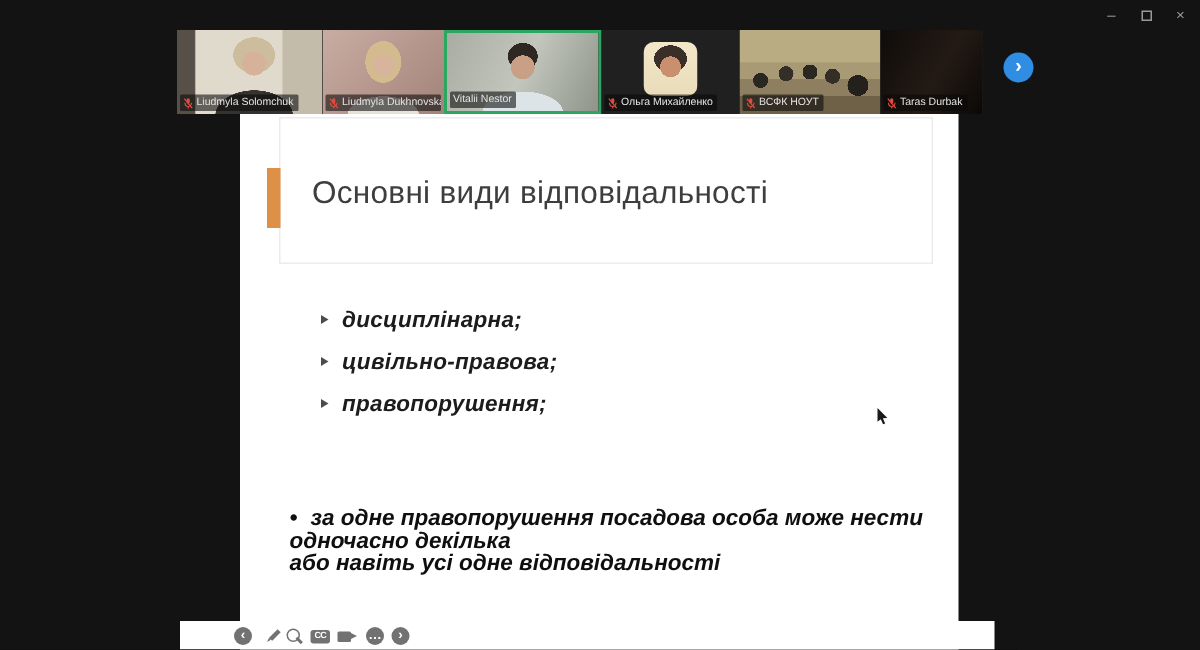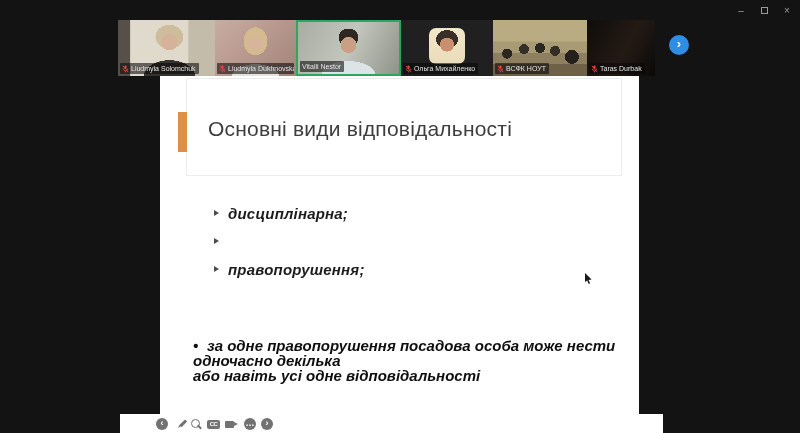--- a/index.html
+++ b/index.html
@@ -209,20 +209,21 @@
     <div class="accent-bar"></div>
     <div class="slide-title">Основні види відповідальності</div>
 
     <div class="bullets">
       <div class="bullet-item">
         <span class="arrow-marker"></span>
         <span class="btext">дисциплінарна;</span>
       </div>
       <div class="bullet-item">
         <span class="arrow-marker"></span>
+        <span class="btext">цивільно-правова;</span>
       </div>
       <div class="bullet-item">
         <span class="arrow-marker"></span>
         <span class="btext">правопорушення;</span>
       </div>
     </div>
 
     <div class="note">
       <div><span class="note-bullet">•</span><span>за одне правопорушення посадова особа може нести одночасно декілька</span></div>
       <div><span>або навіть усі одне відповідальності</span></div>

